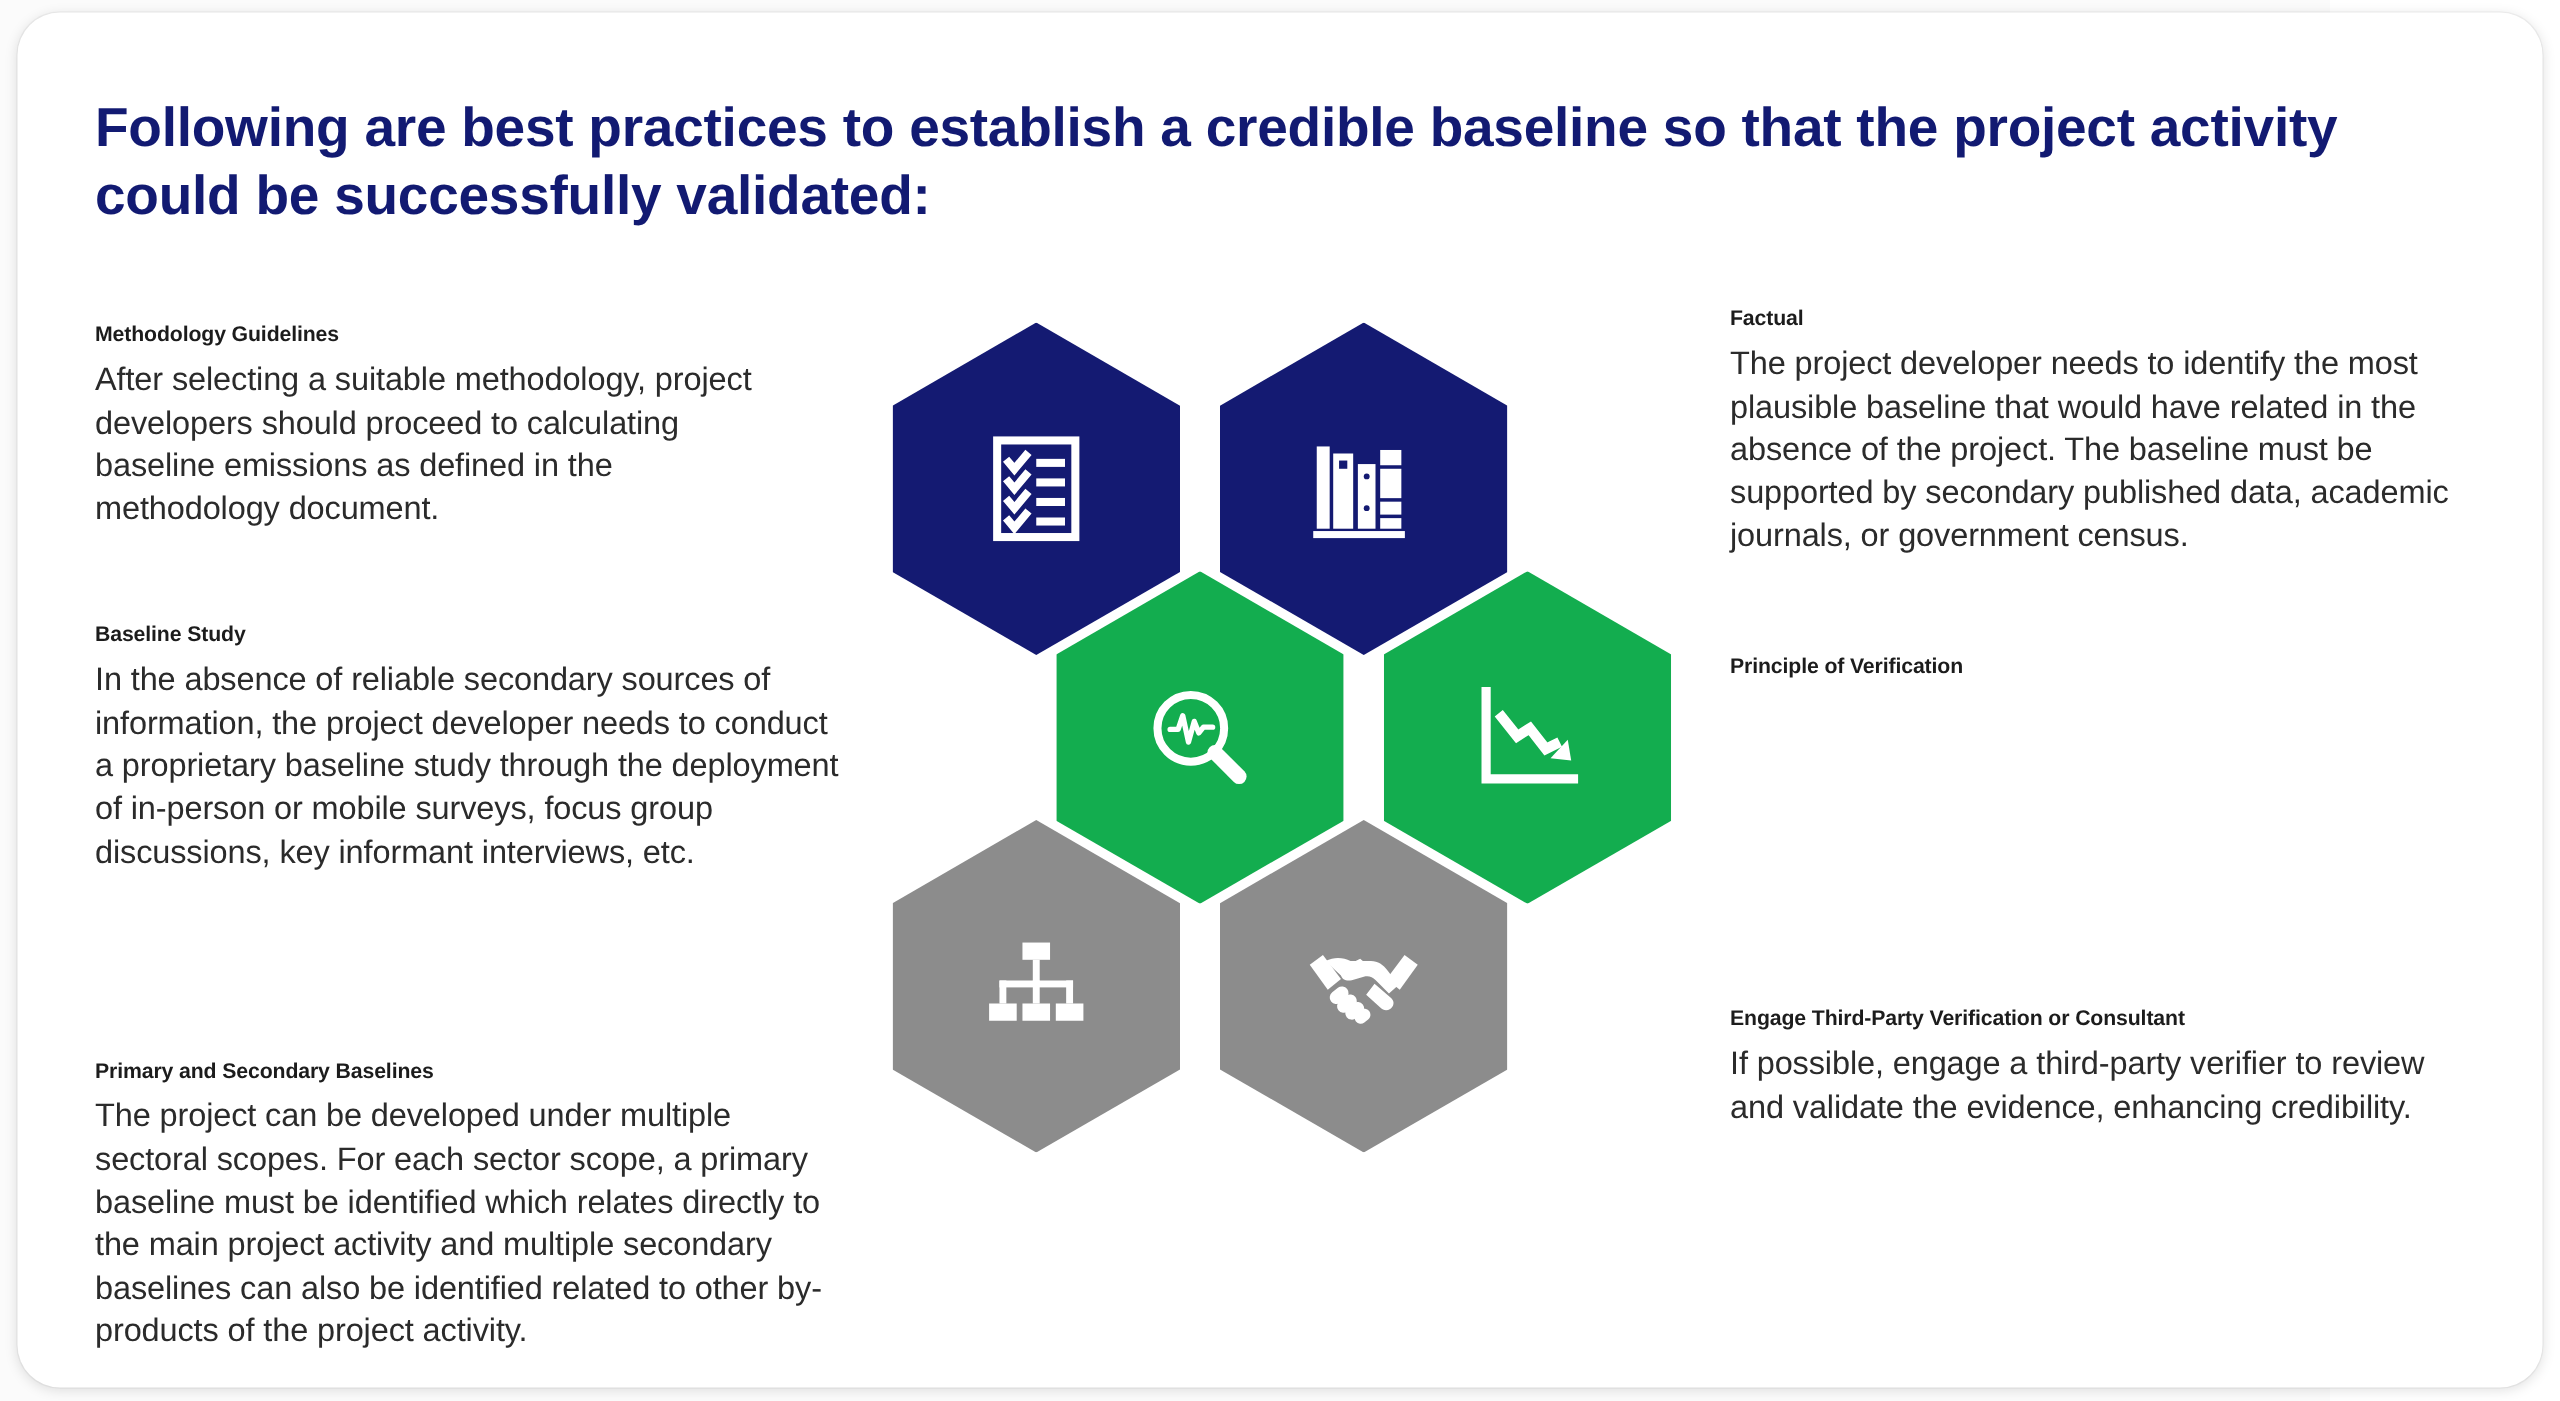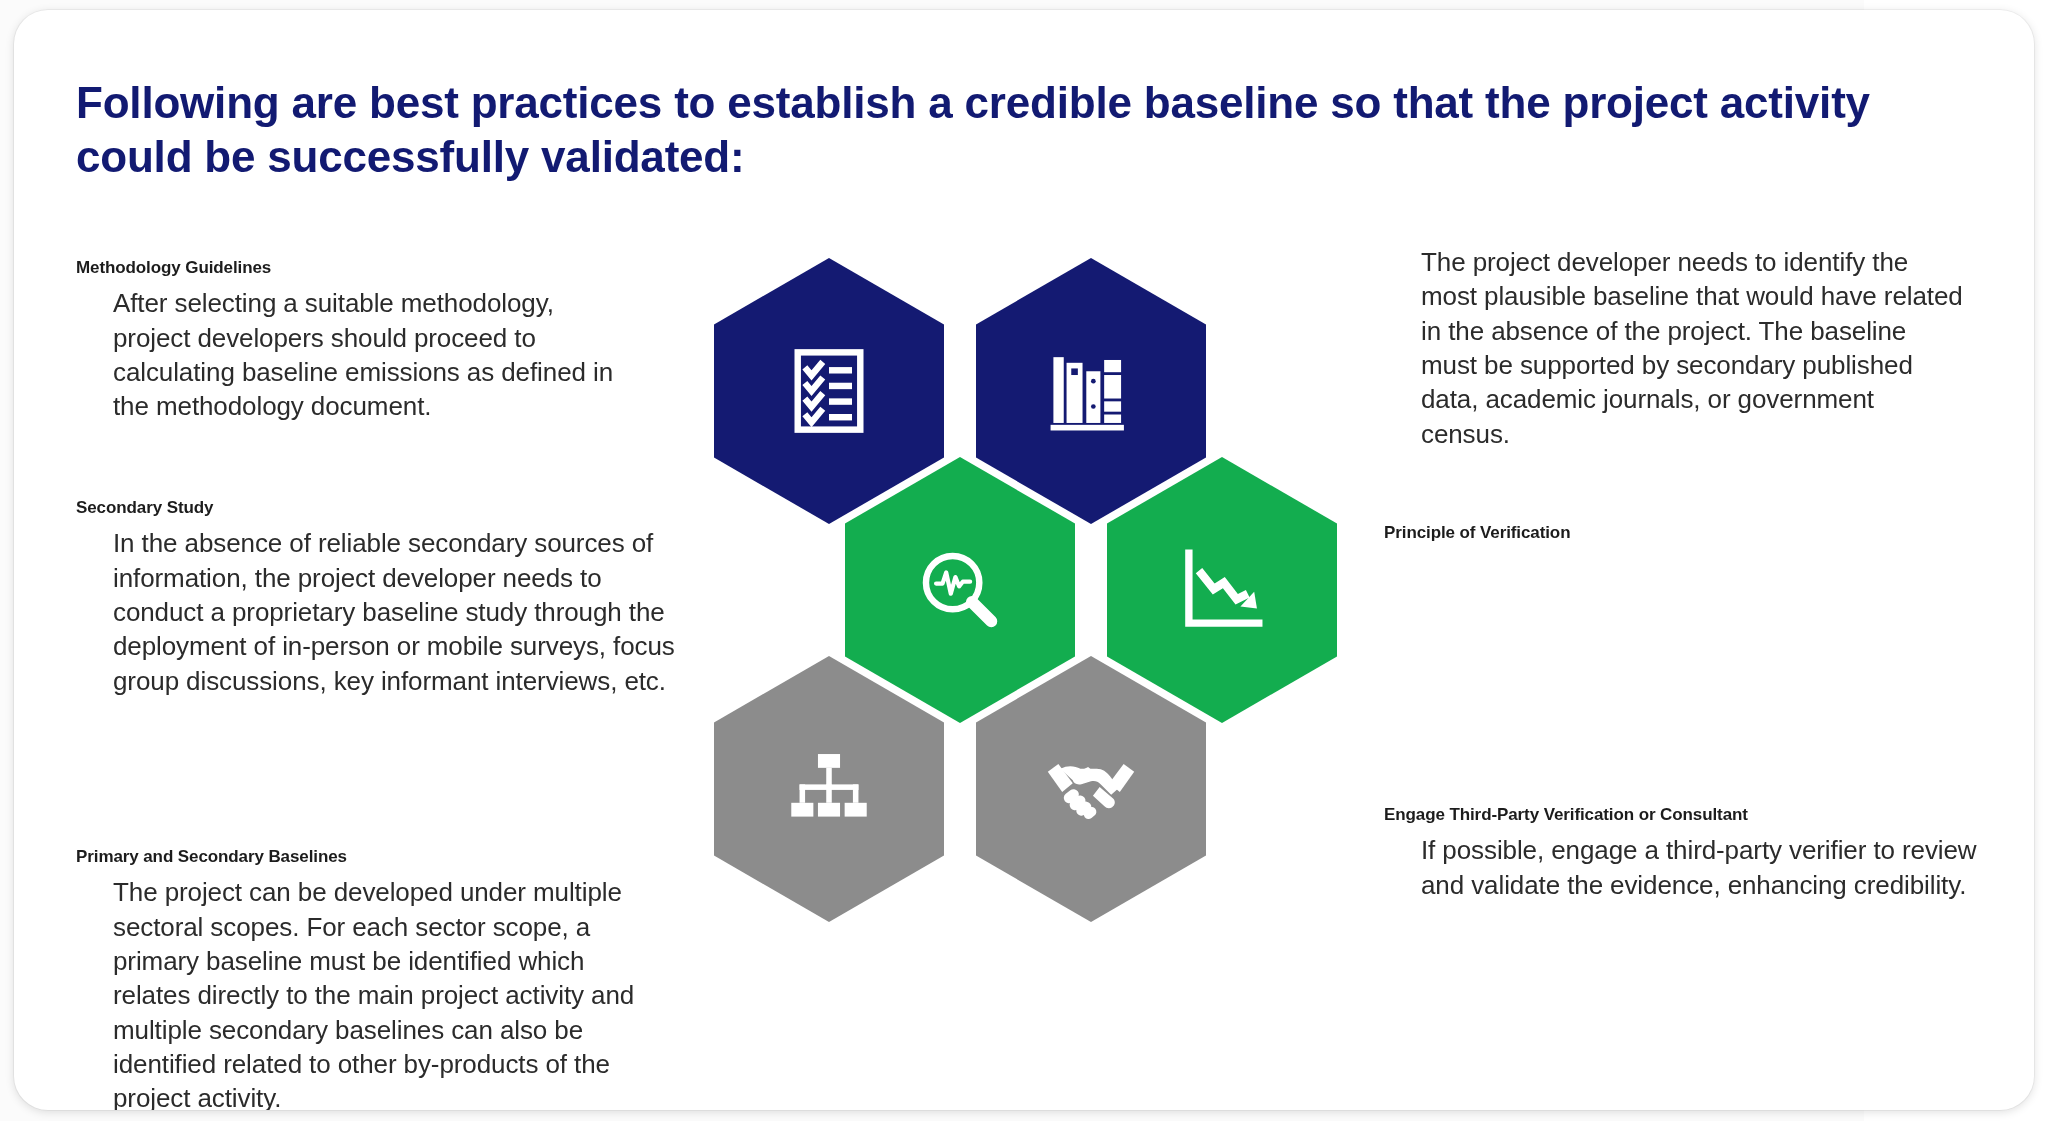--- a/index.html
+++ b/index.html
@@ -74,21 +74,20 @@
     line-height: 1.2;
     margin-bottom: 8px;
     letter-spacing: -0.1px;
     white-space: nowrap;
   }
   .block-body {
     color: #2b2b2b;
     font-size: 26px;
     line-height: 1.32;
     letter-spacing: -0.1px;
-    margin-left: 37px;
   }
 
   
   .lb1 { top: 248px; width: 560px; }
   .lb2 { top: 488px; width: 600px; }
   .lb3 { top: 837px; width: 590px; }
 
   
   .rb1 { top: 235px; width: 580px; }
   .rb2 { top: 513px; width: 580px; }
@@ -138,34 +137,35 @@
     <div class="title">Following are best practices to establish a credible baseline so that the project activity could be successfully validated:</div>
 
     <div class="col col-left">
 
       <div class="block lb1">
         <div class="block-heading">Methodology Guidelines</div>
         <div class="block-body">After selecting a suitable methodology, project developers should proceed to calculating baseline emissions as defined in the methodology document.</div>
       </div>
 
       <div class="block lb2">
-        <div class="block-heading">Secondary Study</div>
+        <div class="block-heading">Baseline Study</div>
         <div class="block-body">In the absence of reliable secondary sources of information, the project developer needs to conduct a proprietary baseline study through the deployment of in-person or mobile surveys, focus group discussions, key informant interviews, etc.</div>
       </div>
 
       <div class="block lb3">
         <div class="block-heading">Primary and Secondary Baselines</div>
         <div class="block-body">The project can be developed under multiple sectoral scopes. For each sector scope, a primary baseline must be identified which relates directly to the main project activity and multiple secondary baselines can also be identified related to other by-products of the project activity.</div>
       </div>
 
     </div>
 
     <div class="col col-right">
 
       <div class="block rb1">
+        <div class="block-heading">Factual</div>
         <div class="block-body">The project developer needs to identify the most plausible baseline that would have related in the absence of the project. The baseline must be supported by secondary published data, academic journals, or government census.</div>
       </div>
 
       <div class="block rb2">
         <div class="block-heading">Principle of Verification</div>
       </div>
 
       <div class="block rb3">
         <div class="block-heading">Engage Third-Party Verification or Consultant</div>
         <div class="block-body">If possible, engage a third-party verifier to review and validate the evidence, enhancing credibility.</div>

